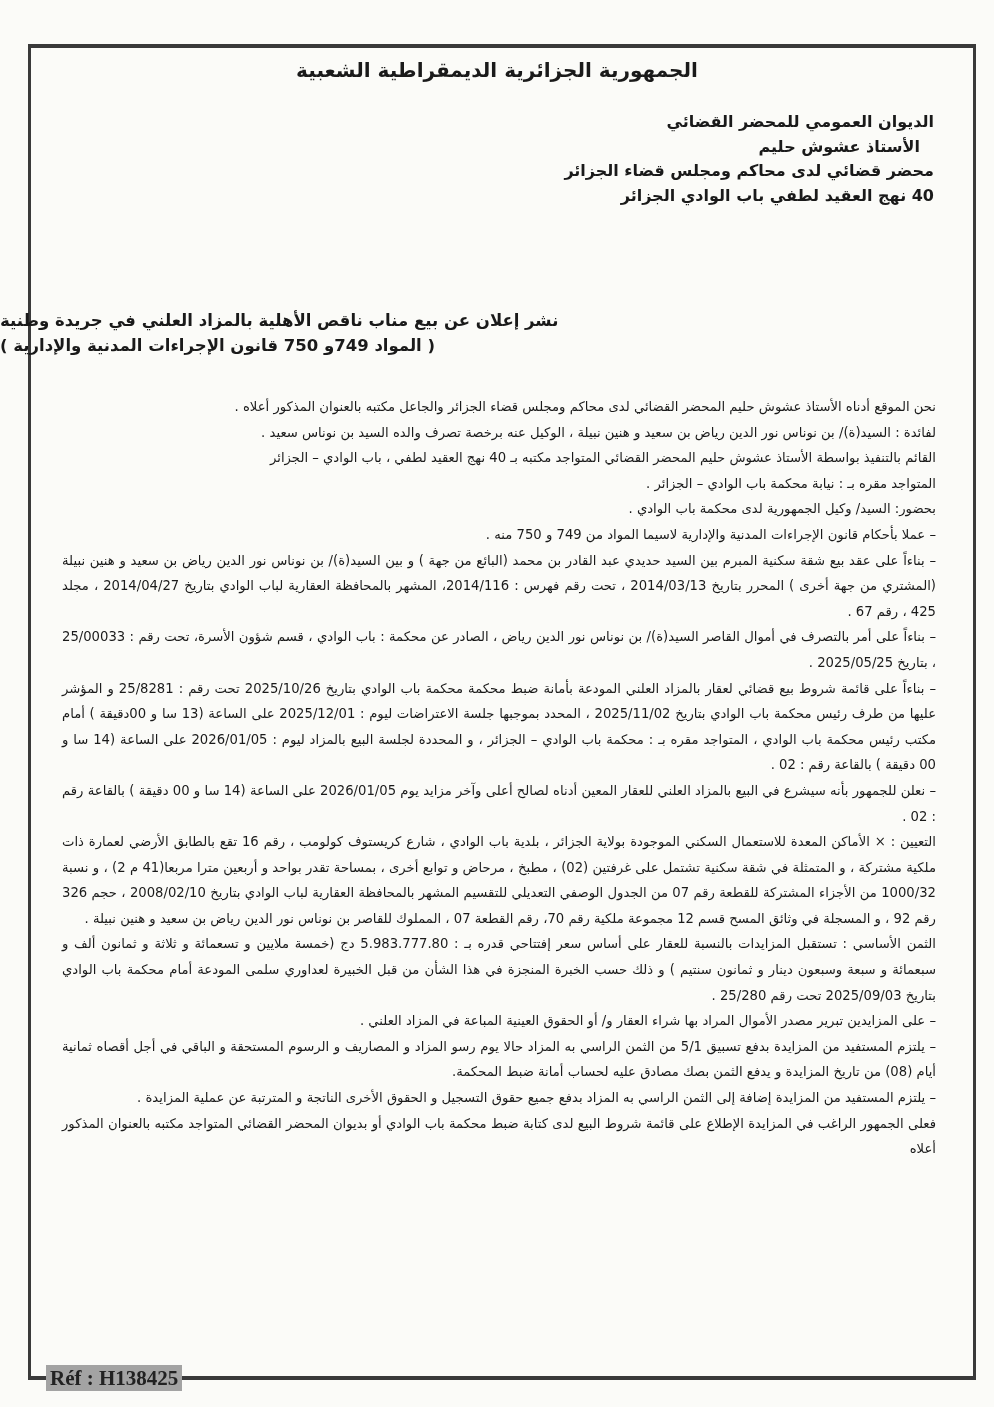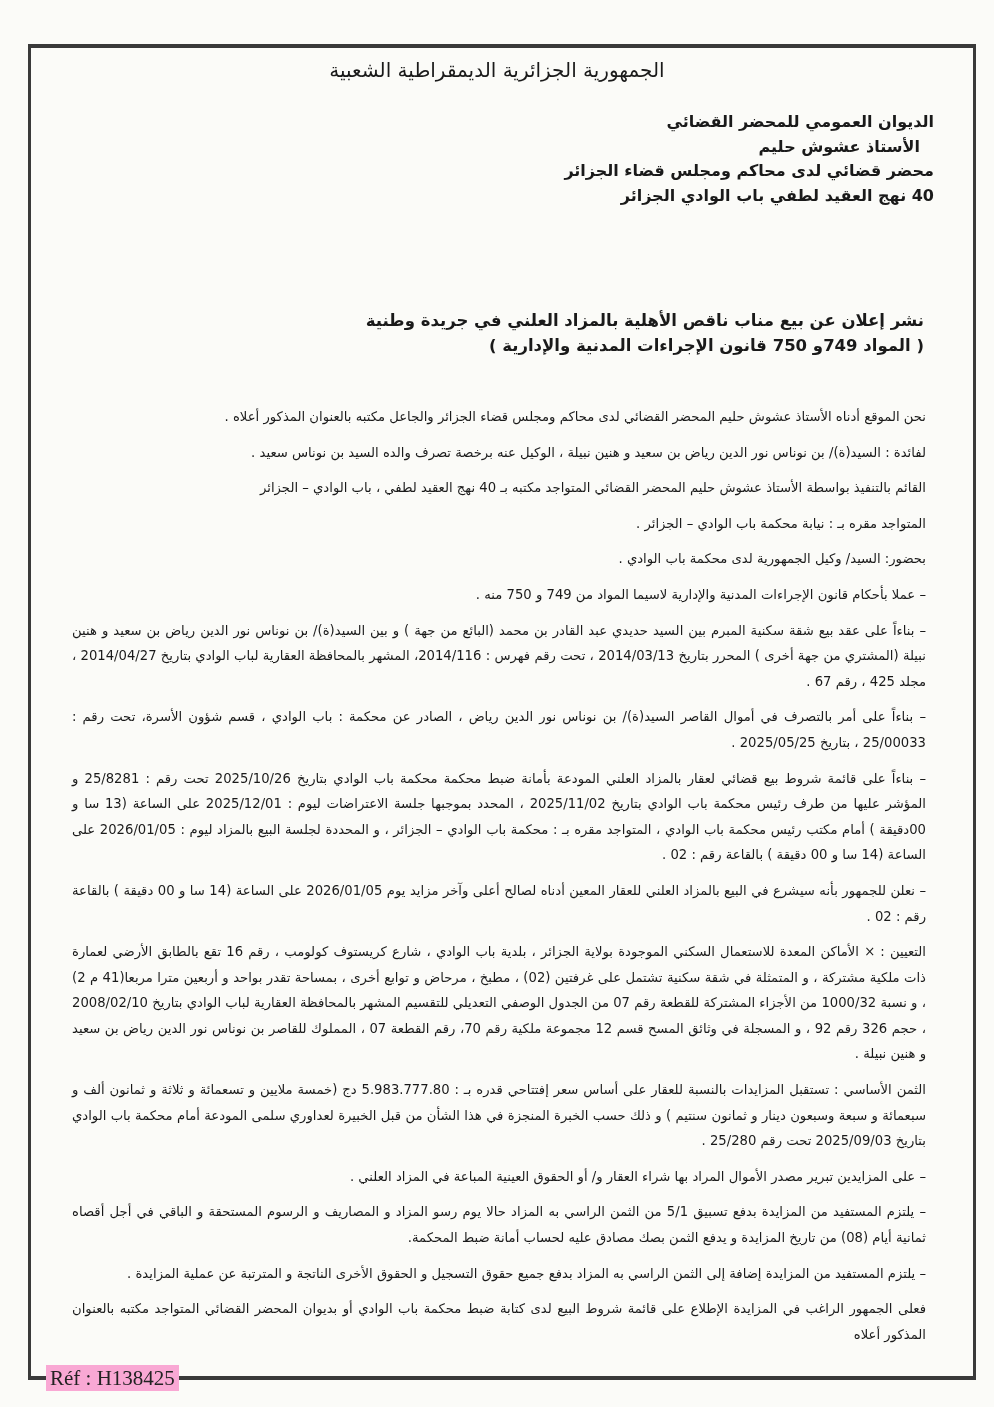--- a/index.html
+++ b/index.html
@@ -1,32 +1,32 @@
 <!DOCTYPE html>
 <html><head>
 <meta charset="utf-8">
 <style>
   html, body { margin:0; padding:0; }
   body { width:994px; height:1407px; background:#fbfbf8; position:relative; overflow:hidden;
          font-family:"DejaVu Sans", sans-serif; color:#1a1a1a; }
   .frame { position:absolute; left:28px; top:44px; width:948px; height:1336px;
            border:3px solid #3a3a3a; border-top-width:4px; border-bottom-width:4px; box-sizing:border-box; }
-  .ref { position:absolute; left:46px; top:1365px; background:#f9a8d4; padding:0 4px;
-         font-family:"Liberation Serif", serif; font-weight:normal; font-size:21px; color:#222; line-height:26px; }
+  .ref { position:absolute; left:46px; top:1365px; background:#a3a3a3; padding:0 4px;
+         font-family:"Liberation Serif", serif; font-weight:bold; font-size:21px; color:#222; line-height:26px; }
   .title { position:absolute; left:0; right:0; top:58px; text-align:center; direction:rtl;
-           font-weight:normal; font-size:20px; }
+           font-weight:bold; font-size:20px; }
   .header { position:absolute; right:60px; top:110px; direction:rtl; text-align:right;
             font-weight:bold; font-size:16px; line-height:24.5px; }
   .header div { white-space:nowrap;text-align:right; }
   .header .indent { padding-right:14px; }
-  .notice-title { position:absolute; left:0; right:0; top:308px; text-align:right; direction:rtl;
+  .notice-title { position:absolute; left:0; right:0; top:308px; text-align:left; direction:rtl;
                   font-weight:bold; font-size:16.5px; line-height:25px; padding-right:70px; }
   .body { position:absolute; left:62px; right:58px; top:394px; direction:rtl; text-align:justify;
           font-size:13.2px; line-height:25.6px; font-weight:500; }
-  .body p { margin:10px; }
+  .body p { margin:0; }
 </style>
 </head>
 <body>
 
 <div class="frame"></div>
 
 <div class="title">الجمهورية الجزائرية الديمقراطية الشعبية</div>
 
 <div class="header">
   <div>الديوان العمومي للمحضر القضائي</div>

